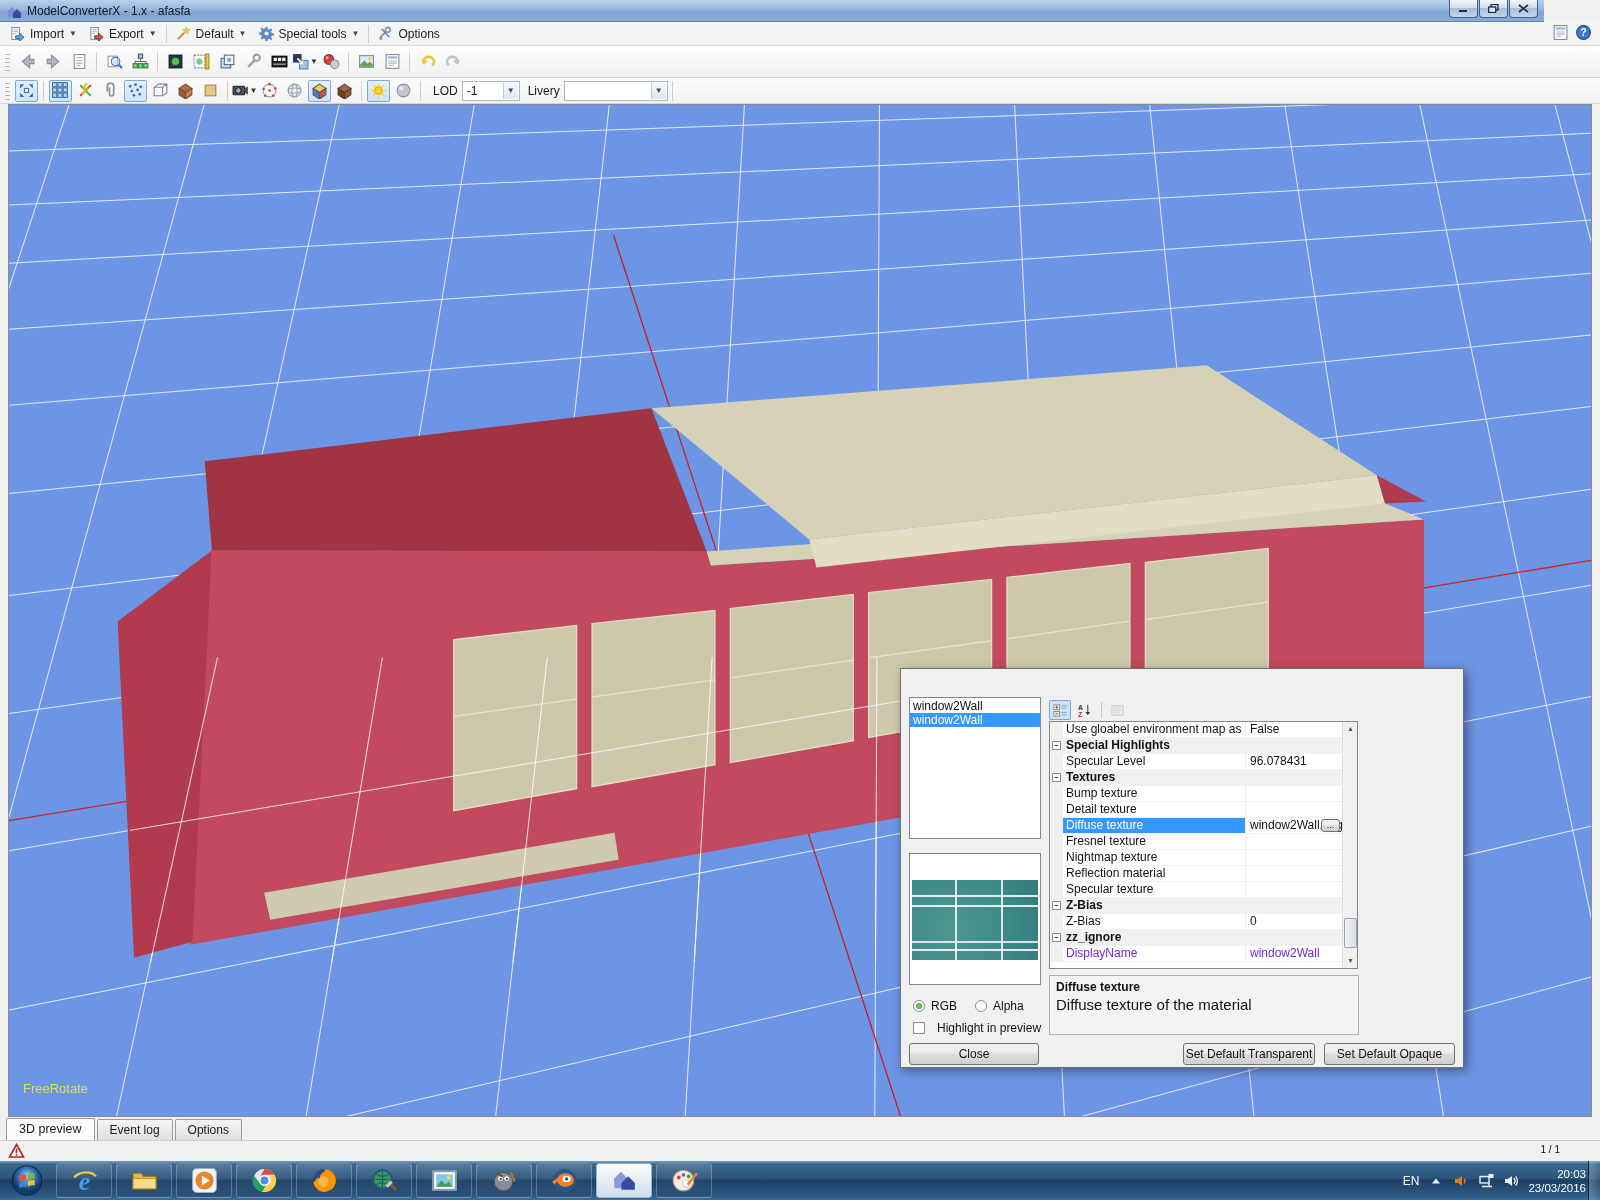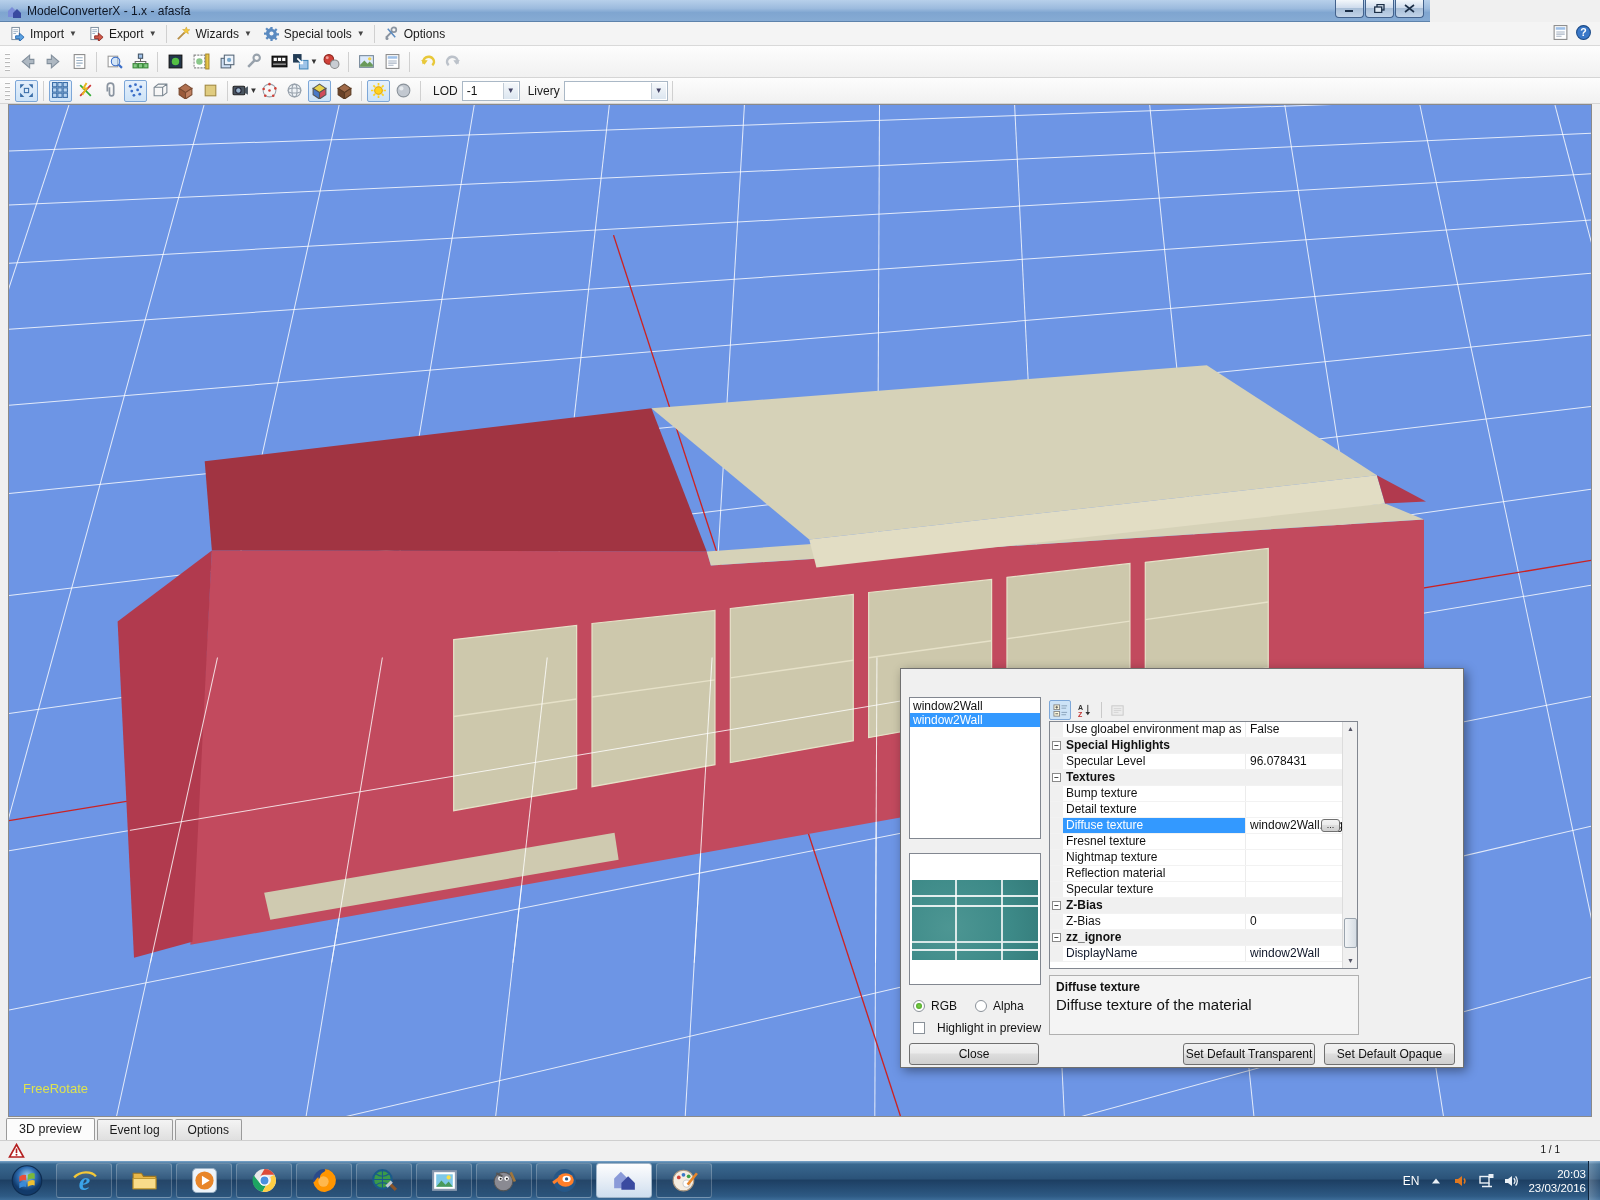--- a/index.html
+++ b/index.html
@@ -1,19 +1,19 @@
 <!DOCTYPE html>
 <html><head>
 <meta charset="utf-8">
 <style>
   * { margin:0; padding:0; box-sizing:border-box; }
   html,body { width:1600px; height:1200px; overflow:hidden; font-family:"Liberation Sans",sans-serif; font-size:12px; background:#f0f0f0; }
 
   
-  .titlebar { position:absolute; left:0; top:0; width:1430px; height:22px;
+  .titlebar { position:absolute; left:0; top:0; width:1544px; height:22px;
     background:linear-gradient(#b7d0ea,#9cbbde 40%,#7fa5d0 60%,#86abd4);
     border-bottom:1px solid #5d82ab; display:flex; align-items:center; }
   .titlebar .appico { width:16px; height:16px; margin:0 5px 0 6px; }
   .titlebar .ttl { color:#0e1624; font-size:12px; }
   .winbtns { position:absolute; right:6px; top:0; display:flex; }
   .winbtn { width:29px; height:18px; border:1px solid #42618c; border-top:none; border-radius:0 0 4px 4px;
     background:linear-gradient(#f3f7fb,#cfdced 45%,#a9bfd8 50%,#c2d4e8); margin-left:1px;
     display:flex; align-items:center; justify-content:center; }
   .winbtn svg { width:11px; height:9px; }
 
@@ -110,21 +110,21 @@
   .pgrid-inner { position:absolute; left:0; top:0; right:15px; bottom:0; overflow:hidden; }
   .pg-row { display:flex; height:16px; line-height:15px; border-bottom:1px solid #f2f2f2; color:#111; }
   .pg-gut { width:13px; background:#f0f0f0; flex:none; position:relative; }
   .pg-box { position:absolute; left:2px; top:3px; width:9px; height:9px; border:1px solid #8a8a8a; background:#fff;
     font-size:8px; line-height:7px; text-align:center; color:#333; }
   .pg-lab { width:183px; flex:none; padding-left:3px; border-right:1px solid #ececec; overflow:hidden; white-space:nowrap; }
   .pg-val { flex:1; padding-left:4px; overflow:hidden; white-space:nowrap; position:relative; }
   .pg-row.cat { background:#f0f0f0; font-weight:bold; }
   .pg-row.cat .pg-lab { border-right:none; }
   .pg-row.sel .pg-lab { background:#3399ff; color:#fff; }
-  .pg-row.dis { color:#0f172a; }
+  .pg-row.dis { color:#6d28d9; }
   .pg-val.b { font-weight:normal; }
   .pg-ellip { position:absolute; right:2px; top:1px; width:19px; height:13px; font-size:9px; line-height:11px; }
   .pg-scroll { position:absolute; right:0; top:0; bottom:0; width:15px; background:#f0f0f0; border-left:1px solid #dcdcdc; }
   .pg-scroll .sa { position:absolute; left:1px; width:13px; height:14px; font-size:7px; text-align:center; line-height:14px; color:#556; }
   .pg-scroll .thumb { position:absolute; left:1px; width:13px; top:196px; height:30px; border:1px solid #9aa4ae;
     border-radius:2px; background:linear-gradient(90deg,#f2f4f6,#d6dde4); }
   .pg-desc { position:absolute; left:148px; top:306px; width:310px; height:60px; background:#f4f4f4;
     border:1px solid #b0b0b0; padding:4px 6px; color:#111; }
   .pg-desc .t { font-weight:bold; margin-bottom:2px; }
   .dlg-btn1 { position:absolute; left:282px; top:374px; width:132px; height:22px; line-height:20px; }
@@ -193,21 +193,21 @@
         </svg></span>
       <span>Export</span>
       <span class="caret">▼</span>
     </div>
     <div class="menusep"></div>
     <div class="menuitem">
       <span class="mico"><svg viewBox="0 0 16 16" width="100%" height="100%">
           <path d="M2 14l7-7" stroke="#b89048" stroke-width="2"></path>
           <path d="M11 1l1 2.6 2.8.4-2.2 1.6.6 2.8-2.4-1.7-2.3 1.6.8-2.7L7 3.8l2.8-.1z" fill="#f4c838" stroke="#c89820" stroke-width=".5"></path>
         </svg></span>
-      <span>Wizards</span>
+      <span>Default</span>
       <span class="caret">▼</span>
     </div>
     <div class="menuitem">
       <span class="mico"><svg viewBox="0 0 16 16" width="100%" height="100%">
           <path fill="#5a8ac0" d="M6.8 1h2.4v2.2a5 5 0 0 1 1.9.8l1.6-1.6 1.7 1.7-1.6 1.6a5 5 0 0 1 .8 1.9H16v2.4h-2.4a5 5 0 0 1-.8 1.9l1.6 1.6-1.7 1.7-1.6-1.6a5 5 0 0 1-1.9.8V16H6.8v-2.2a5 5 0 0 1-1.9-.8l-1.6 1.6-1.7-1.7 1.6-1.6a5 5 0 0 1-.8-1.9H0V6.8h2.2a5 5 0 0 1 .8-1.9L1.4 3.3l1.7-1.7 1.6 1.6a5 5 0 0 1 1.9-.8z"></path>
           <circle cx="8" cy="8" r="2.2" fill="#f0f4f8"></circle>
         </svg></span>
       <span>Special tools</span>
       <span class="caret">▼</span>
     </div>

